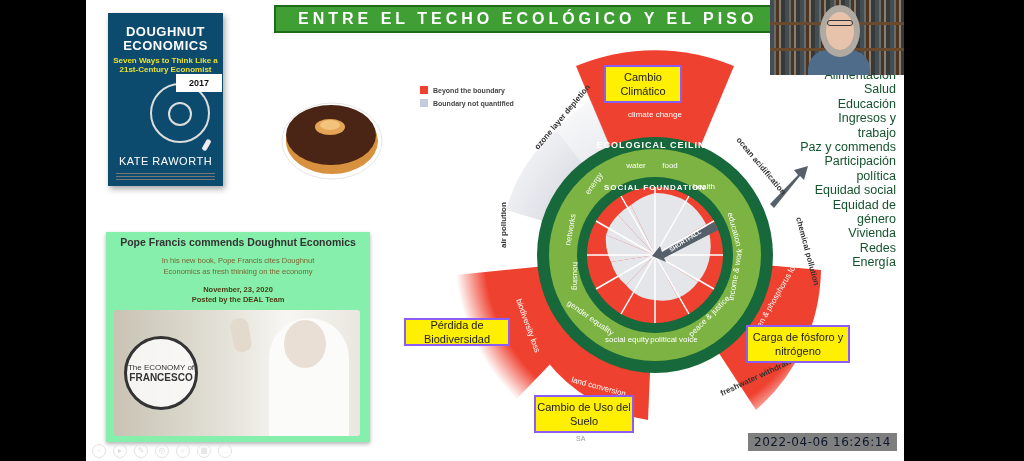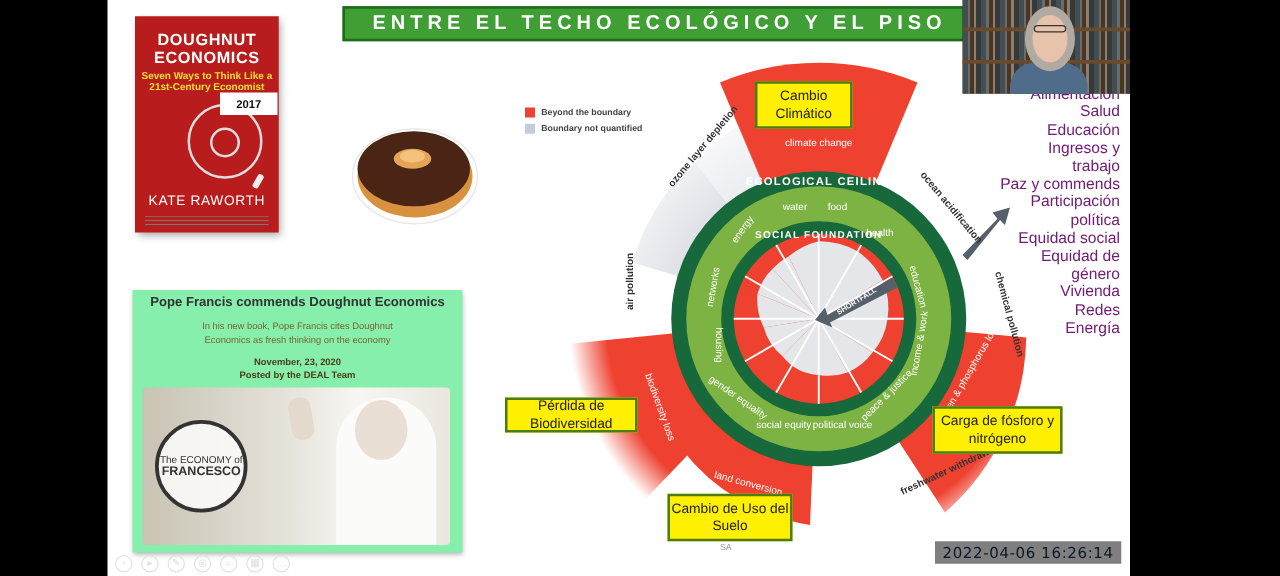--- a/index.html
+++ b/index.html
@@ -2,21 +2,21 @@
 <html><head>
 <meta charset="utf-8">
 <style>
   * { box-sizing: border-box; margin: 0; padding: 0; }
   html, body { width: 1024px; height: 461px; overflow: hidden; background: #000; }
   body { position: relative; font-family: "Liberation Sans", sans-serif; }
   .slide { position: absolute; left: 86px; top: 0; width: 818px; height: 461px; background: #fff; overflow: hidden; }
 
   .title-bar { position: absolute; left: 188px; top: 5px; width: 500px; height: 28px; background: #3f9e34; border: 2px solid #1e6b1a; color: #fff; font-weight: bold; font-size: 16px; letter-spacing: 4px; line-height: 24px; padding-left: 22px; white-space: nowrap; }
 
-  .book { position: absolute; left: 22px; top: 13px; width: 115px; height: 173px; background: #b91c1c; box-shadow: 2px 3px 6px rgba(0,0,0,.35); color: #fff; text-align: center; }
+  .book { position: absolute; left: 22px; top: 13px; width: 115px; height: 173px; background: #0c4a6e; box-shadow: 2px 3px 6px rgba(0,0,0,.35); color: #fff; text-align: center; }
   .book .t1 { font-size: 13px; font-weight: bold; margin-top: 12px; line-height: 14px; letter-spacing: .5px; }
   .book .t2 { font-size: 8px; color: #e8e030; font-weight: bold; margin-top: 3px; line-height: 9px; }
   .book .year { position: absolute; left: 68px; top: 61px; width: 46px; height: 18px; background: #fff; color: #111; font-weight: bold; font-size: 9px; line-height: 18px; }
   .book .author { position: absolute; left: 0; right: 0; top: 142px; font-size: 11px; letter-spacing: .5px; }
   .book .ring1 { position: absolute; left: 42px; top: 70px; width: 60px; height: 60px; border: 2px solid #ddd; border-radius: 50%; }
   .book .ring2 { position: absolute; left: 60px; top: 89px; width: 24px; height: 24px; border: 2px solid #ddd; border-radius: 50%; }
   .book .chalk { position: absolute; left: 96px; top: 126px; width: 5px; height: 12px; background: #eee; transform: rotate(30deg); border-radius: 2px; }
   .book .blurb { position: absolute; left: 8px; right: 8px; top: 160px; height: 8px; background: repeating-linear-gradient(#777 0 1px, transparent 1px 3px); }
 
   .donut { position: absolute; left: 194px; top: 95px; width: 104px; height: 86px; }
@@ -35,23 +35,23 @@
 
   .navctl { position: absolute; left: 6px; top: 444px; display: flex; gap: 7px; }
   .navctl span { width: 14px; height: 14px; border: 1px solid #e3e3e3; border-radius: 50%; color: #ddd; font-size: 8px; line-height: 12px; text-align: center; }
 
   .legend { position: absolute; left: 334px; top: 86px; font-size: 7px; font-weight: bold; color: #444; }
   .legend .row { display: flex; align-items: center; gap: 5px; margin-bottom: 5px; }
   .legend .sw { width: 8px; height: 8px; }
 
   .diagram { position: absolute; left: 0; top: 0; width: 818px; height: 461px; }
 
-  .ybox { position: absolute; background: #ffef00; border: 2px solid #4d7c0f; font-size: 11px; color: #222; text-align: center; line-height: 14px; display: flex; align-items: center; justify-content: center; }
-
-  .rightlist { position: absolute; left: 708px; top: 68px; width: 102px; text-align: right; font-size: 12.5px; line-height: 14.4px; color: #701a75; }
+  .ybox { position: absolute; background: #ffef00; border: 2px solid #8b5cf6; font-size: 11px; color: #222; text-align: center; line-height: 14px; display: flex; align-items: center; justify-content: center; }
+
+  .rightlist { position: absolute; left: 708px; top: 68px; width: 102px; text-align: right; font-size: 12.5px; line-height: 14.4px; color: #14532d; }
 
   .webcam { position: absolute; left: 770px; top: 0; width: 134px; height: 75px; background: #3b2a1e; overflow: hidden; }
   .webcam .shelf { position: absolute; left: 0; right: 0; height: 3px; background: #6a4a2c; }
   .webcam .books { position: absolute; left: 0; right: 0; top: 0; bottom: 0; background: repeating-linear-gradient(90deg, #4a6b7e 0 4px, #8aa2ab 4px 6px, #5a3d22 6px 9px, #c9c3b2 9px 11px, #34454f 11px 15px); opacity: .55; }
   .webcam .person-body { position: absolute; left: 38px; top: 50px; width: 62px; height: 30px; background: #4f6d8a; border-radius: 20px 20px 0 0; }
   .webcam .hair { position: absolute; left: 50px; top: 5px; width: 40px; height: 52px; background: #b1aaa3; border-radius: 50%; }
   .webcam .face { position: absolute; left: 56px; top: 12px; width: 28px; height: 38px; background: #e7c3ac; border-radius: 50%; }
   .webcam .glasses { position: absolute; left: 57px; top: 20px; width: 26px; height: 6px; border: 1.5px solid #333; border-radius: 3px; }
 
   .timestamp { position: absolute; left: 748px; top: 433px; background: #7f7f7f; color: #0f172a; font-size: 12px; padding: 2px 6px; letter-spacing: .5px; font-family: "DejaVu Sans", sans-serif; }

